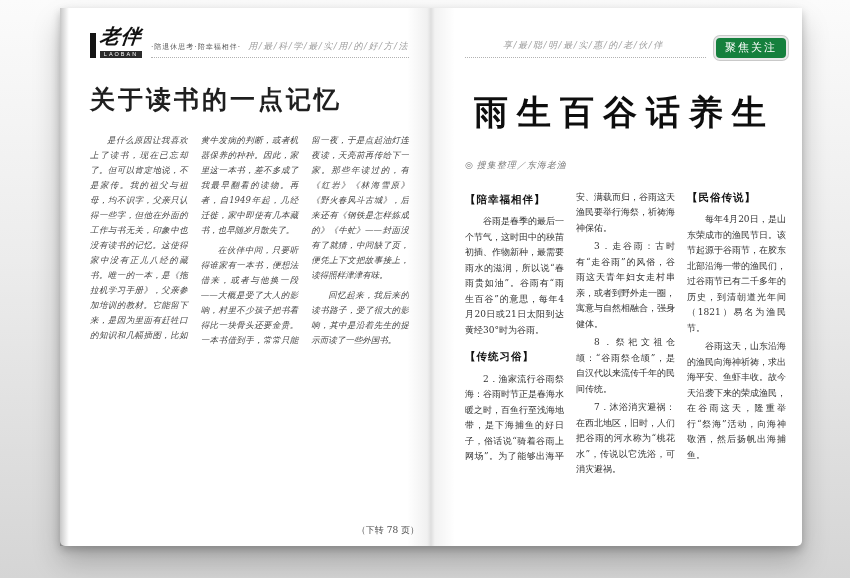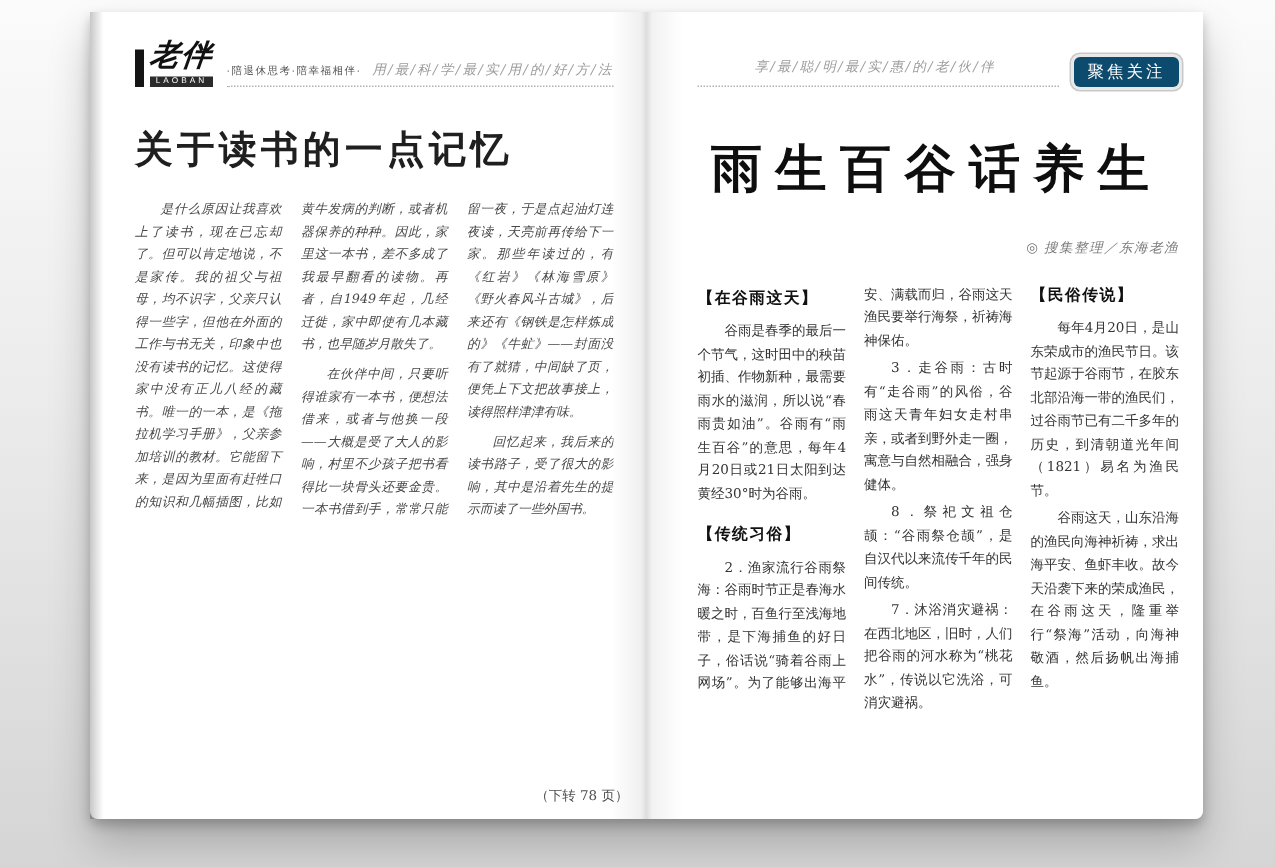--- a/index.html
+++ b/index.html
@@ -35,21 +35,21 @@
   .logo-stack { display:flex; flex-direction:column; line-height:1; }
   .logo-text { font:italic 700 20px "DejaVu Serif", serif; color:#111; letter-spacing:1px; transform:skewX(-6deg); }
   .logo-sub { font-size:5.5px; letter-spacing:2px; background:#2b2b2b; color:#fff; padding:1px 2px; margin-top:1px; align-self:stretch; text-align:center; }
   .lp-rule { flex:1; display:flex; justify-content:space-between; align-items:center; border-bottom:1px dotted #b2b2b2; padding-bottom:4px; }
   .tagline { font-size:7px; color:#555; letter-spacing:1px; }
   .slogan  { font:italic 9px "DejaVu Serif", serif; color:#9c9c9c; letter-spacing:1.5px; }
 
   .rp-header { display:flex; align-items:flex-end; height:36px; }
   .rp-rule { flex:1; border-bottom:1px dotted #b2b2b2; padding:0 0 5px 38px; }
   .badge {
-    font-size:11px; letter-spacing:2px; color:#fff; background:#0c4a6e;
+    font-size:11px; letter-spacing:2px; color:#fff; background:#15803d;
     padding:2px 9px 3px; border-radius:4px; margin-left:10px; margin-bottom:0px;
     box-shadow: 0 0 0 2px #e9e9e9, 0 0 0 3px #c9c9c9; white-space:nowrap;
   }
 
   
   .lp-title { margin-top:25px; font-weight:700; font-size:25px;
               letter-spacing:3px; color:#1f1f1f; font-family:"Liberation Sans", sans-serif; }
   .byline { text-align:center; margin-top:11px; font-size:9px; color:#8a8a8a; letter-spacing:1px; }
   .byline .mark { color:#777; margin-right:3px; }
   .lp-cols {
@@ -58,21 +58,21 @@
   }
   .lp-cols p { margin:0 0 5px; text-indent:2em; }
   .continue { position:absolute; right:12px; bottom:9px; font-size:9px; color:#4d4d4d;
               background:#fff; padding-left:8px; font-style:normal; z-index:3;
               font-family:"DejaVu Serif", serif; }
 
   
   .rp-title { margin-top:32px; text-align:left; font-weight:900; font-size:34px;
               letter-spacing:9px; color:#0e0e0e; font-family:"Liberation Sans", sans-serif;
               text-indent:9px; }
-  .rp-byline { text-align:right; margin-top:13px; font-size:9px; color:#7a7a7a; letter-spacing:1px;
+  .rp-byline { text-align:left; margin-top:13px; font-size:9px; color:#7a7a7a; letter-spacing:1px;
                font:italic 9px "DejaVu Serif", serif; }
   .rp-cols {
     margin-top:18px; column-count:3; column-gap:12px; height:364px; overflow:hidden;
     font:9px/15.5px "DejaVu Serif", serif; color:#333; text-align:justify;
   }
   .rp-cols p { margin:0 0 3px; text-indent:2em; }
   .sec-heading { font-family:"Liberation Sans", sans-serif; font-weight:700; font-size:10.5px;
                  color:#111; margin:11px 0 7px; letter-spacing:1px; break-after:avoid; }
   .sec-heading:first-child { margin-top:2px; }
 </style>
@@ -114,21 +114,21 @@
       </div>
       <span class="badge">聚焦关注</span>
     </div>
 
     <h1 class="rp-title">雨生百谷话养生</h1>
     <div class="byline rp-byline">
       <span class="mark">◎</span><span>搜集整理／东海老渔</span>
     </div>
 
     <div class="rp-cols">
-      <h3 class="sec-heading">【在谷雨这天】</h3>
+      <h3 class="sec-heading">【陪幸福相伴】</h3>
       <p>谷雨是春季的最后一个节气，这时田中的秧苗初插、作物新种，最需要雨水的滋润，所以说“春雨贵如油”。谷雨有“雨生百谷”的意思，每年4月20日或21日太阳到达黄经30°时为谷雨。</p>
 
       <h3 class="sec-heading">【传统习俗】</h3>
       <p>2．渔家流行谷雨祭海：谷雨时节正是春海水暖之时，百鱼行至浅海地带，是下海捕鱼的好日子，俗话说“骑着谷雨上网场”。为了能够出海平安、满载而归，谷雨这天渔民要举行海祭，祈祷海神保佑。</p>
       <p>3．走谷雨：古时有“走谷雨”的风俗，谷雨这天青年妇女走村串亲，或者到野外走一圈，寓意与自然相融合，强身健体。</p>
       <p>8．祭祀文祖仓颉：“谷雨祭仓颉”，是自汉代以来流传千年的民间传统。</p>
       <p>7．沐浴消灾避祸：在西北地区，旧时，人们把谷雨的河水称为“桃花水”，传说以它洗浴，可消灾避祸。</p>
 
       <h3 class="sec-heading">【民俗传说】</h3>
       <p>每年4月20日，是山东荣成市的渔民节日。该节起源于谷雨节，在胶东北部沿海一带的渔民们，过谷雨节已有二千多年的历史，到清朝道光年间（1821）易名为渔民节。</p>

